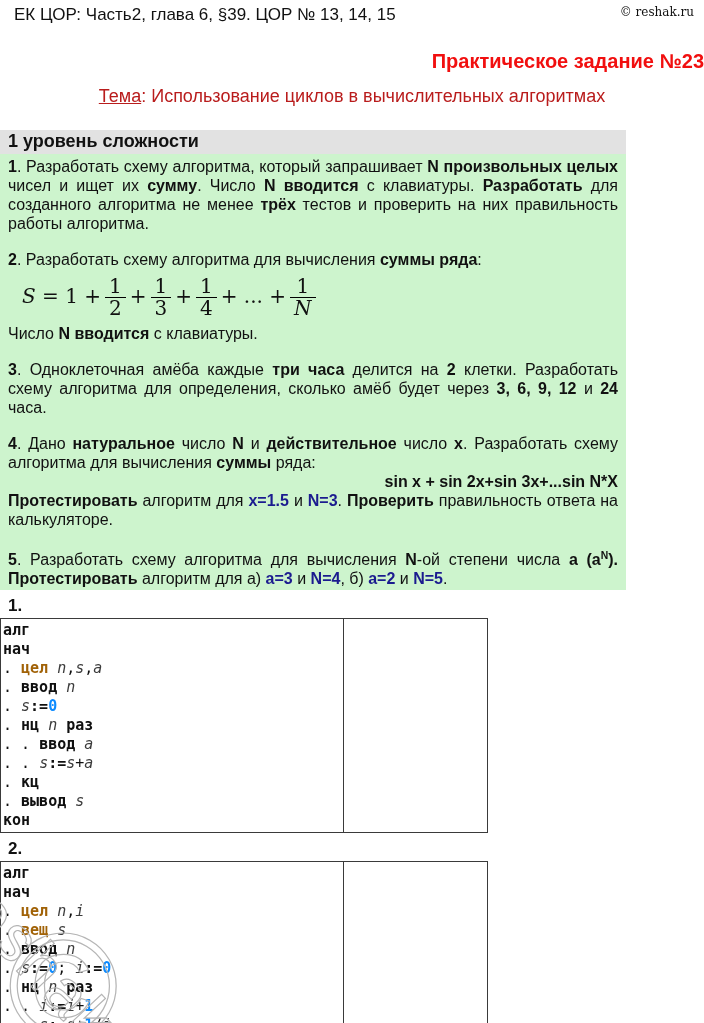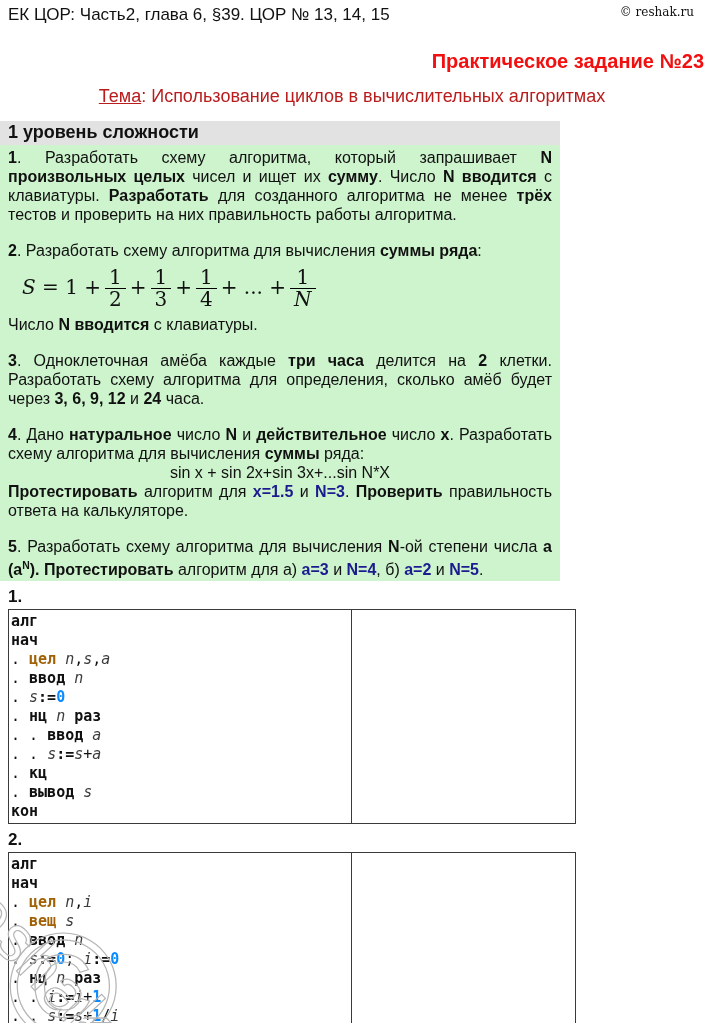--- a/index.html
+++ b/index.html
@@ -4,47 +4,47 @@
 <style>
   html,body{margin:0;padding:0;}
   body{
     width:704px;height:1023px;overflow:hidden;position:relative;
     background:#ffffff;
     font-family:"Liberation Sans",sans-serif;
     color:#111;
   }
   
   .header-row{display:flex;justify-content:space-between;align-items:flex-start;padding:5px 10px 0 8px;}
-  .header-left{font-size:17px;color:#111;}
+  .header-left{font-size:17px;color:#111;margin-left:6px;}
   .header-right{font-family:"DejaVu Serif",serif;font-size:12px;color:#111;}
   .page-title{text-align:right;margin-top:25px;font-size:20px;font-weight:bold;color:#f10f0f;padding-left:44px;}
   .theme-line{text-align:center;margin-top:13px;font-size:18px;color:#b91c1c;}
   .theme-label{text-decoration:underline;}
   
-  .tasks-box{margin-top:14px;width:560px;}
+  .tasks-box{margin-top:23px;width:626px;}
   .level-bar{background:#e2e2e2;font-size:18px;font-weight:bold;color:#111;padding:1px 8px 2px 8px;}
   .tasks-body{background:#cdf4cd;padding:3px 8px 2px 8px;font-size:16px;line-height:19px;text-align:justify;}
   .para{margin:0;}
   .gap{margin-top:17px;}
   .s-p{font-weight:normal;}
   .s-b{font-weight:bold;}
   .s-nb{font-weight:bold;color:#1b1b8f;}
   .s-bsup{font-weight:bold;vertical-align:super;font-size:0.65em;}
-  .centered-bold{text-align:center;font-weight:normal;}
+  .centered-bold{text-align:right;font-weight:bold;}
   
   .formula{font-family:"DejaVu Serif",serif;font-size:20px;margin:7px 0 5px 14px;text-align:left;}
   .f-i{font-style:italic;}
   .f-r{font-style:normal;}
   .frac{display:inline-block;vertical-align:middle;text-align:center;margin:0 4px;line-height:1.05;}
   .frac .fn{display:block;padding:0 4px;border-bottom:1.4px solid #000;}
   .frac .fd{display:block;padding:0 4px;}
   .fd-it{font-style:italic;}
   
   .sol-label{font-weight:bold;font-size:17px;margin:6px 0 2px 8px;}
-  .sol-table{margin-left:8px;width:568px;border-collapse:collapse;table-layout:fixed;}
+  .sol-table{width:488px;border-collapse:collapse;table-layout:fixed;}
   .sol-table td{border:1.6px solid #3a3a3a;vertical-align:top;padding:2px 2px 2px 2px;}
   .sol-table .code-cell{width:338px;}
   .code-cell{font-family:"DejaVu Sans Mono",monospace;font-size:15px;line-height:19px;}
   .code-line{white-space:pre;}
   .c-k{font-weight:bold;color:#101010;}
   .c-t{font-weight:bold;color:#a16207;}
   .c-v{font-style:italic;color:#3c3c3c;}
   .c-n{font-weight:bold;color:#0b8aff;}
   .c-o{font-weight:bold;color:#101010;}
   .c-p{color:#101010;}

